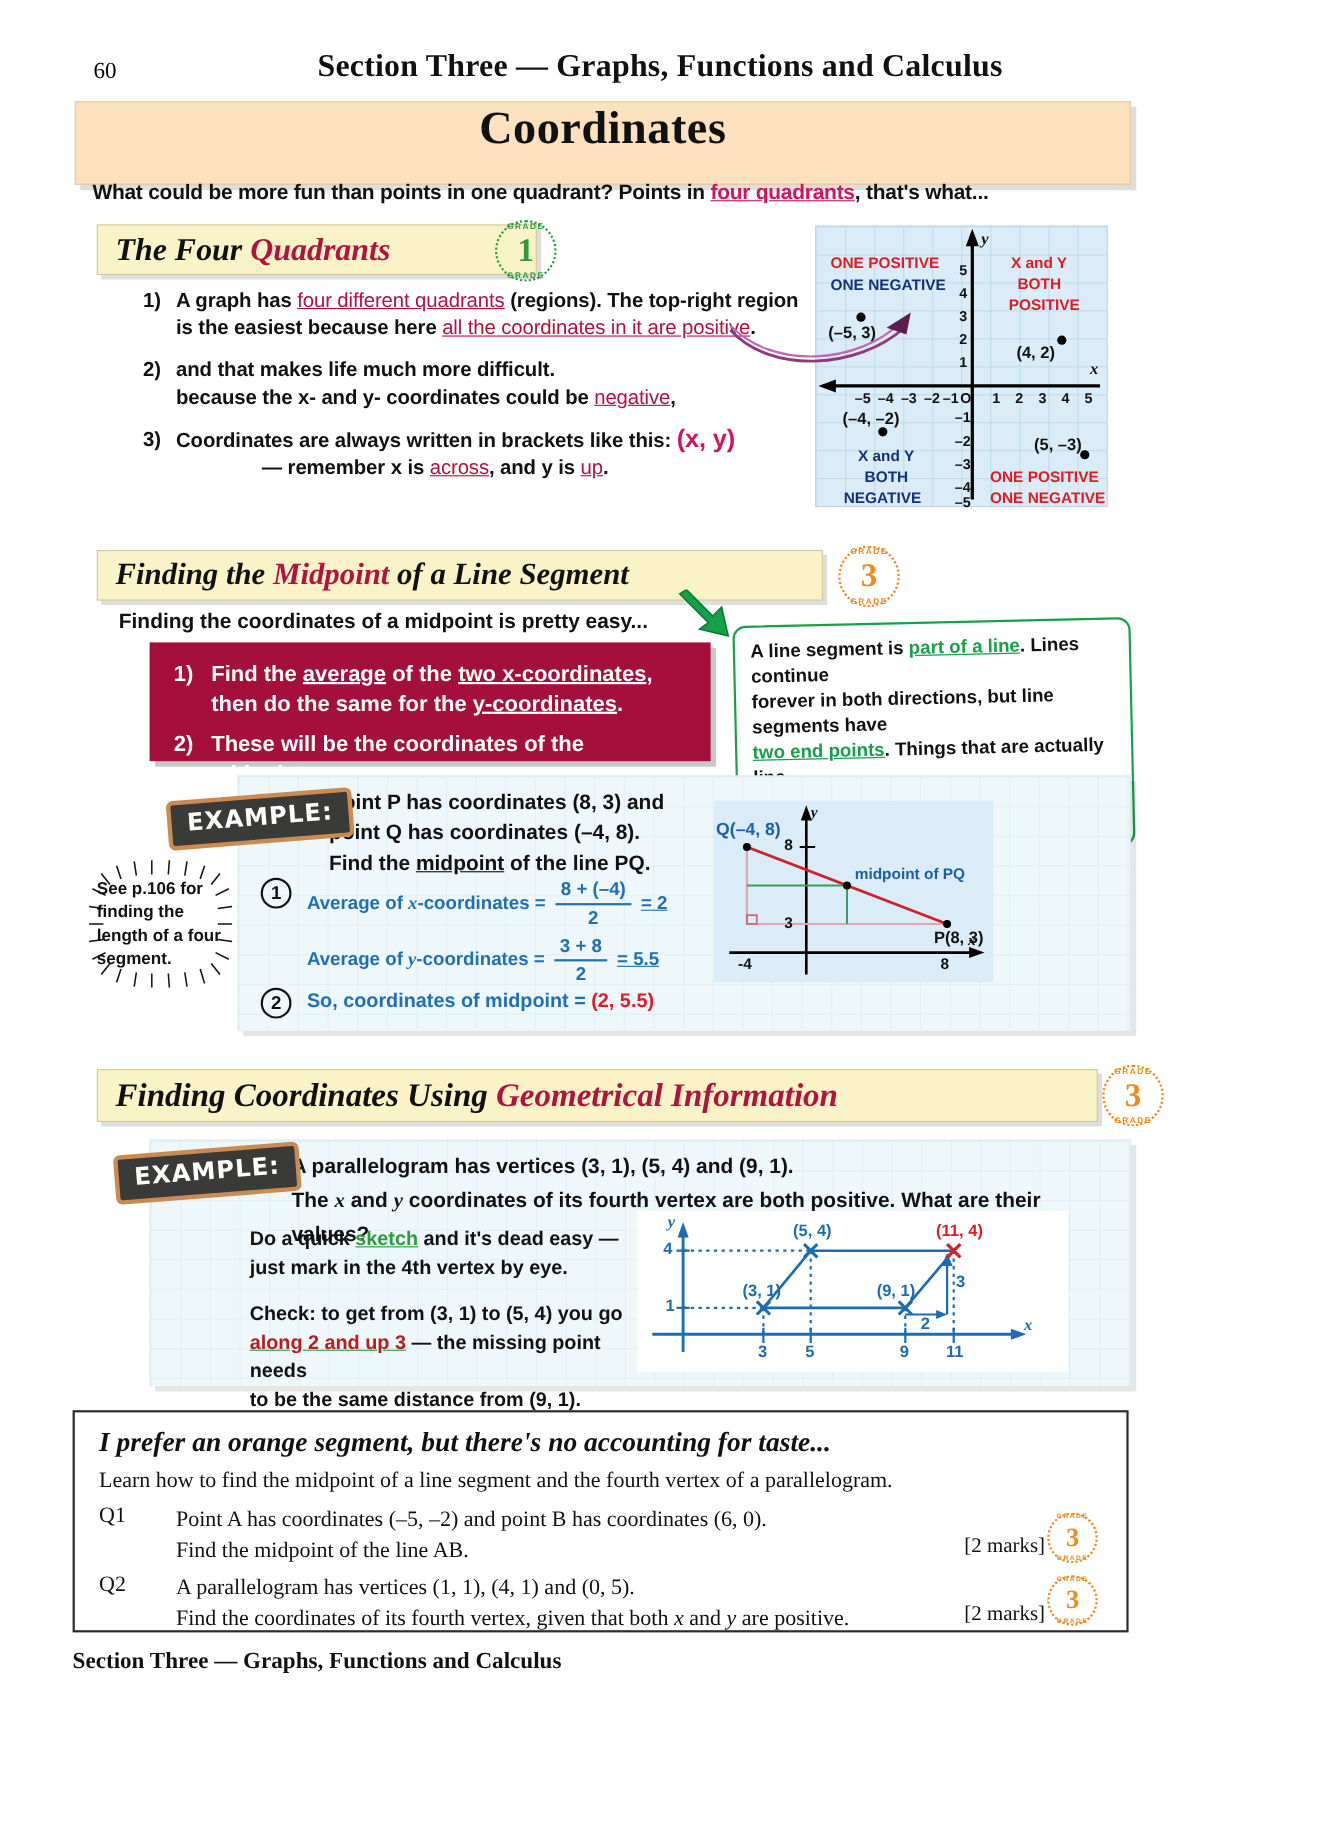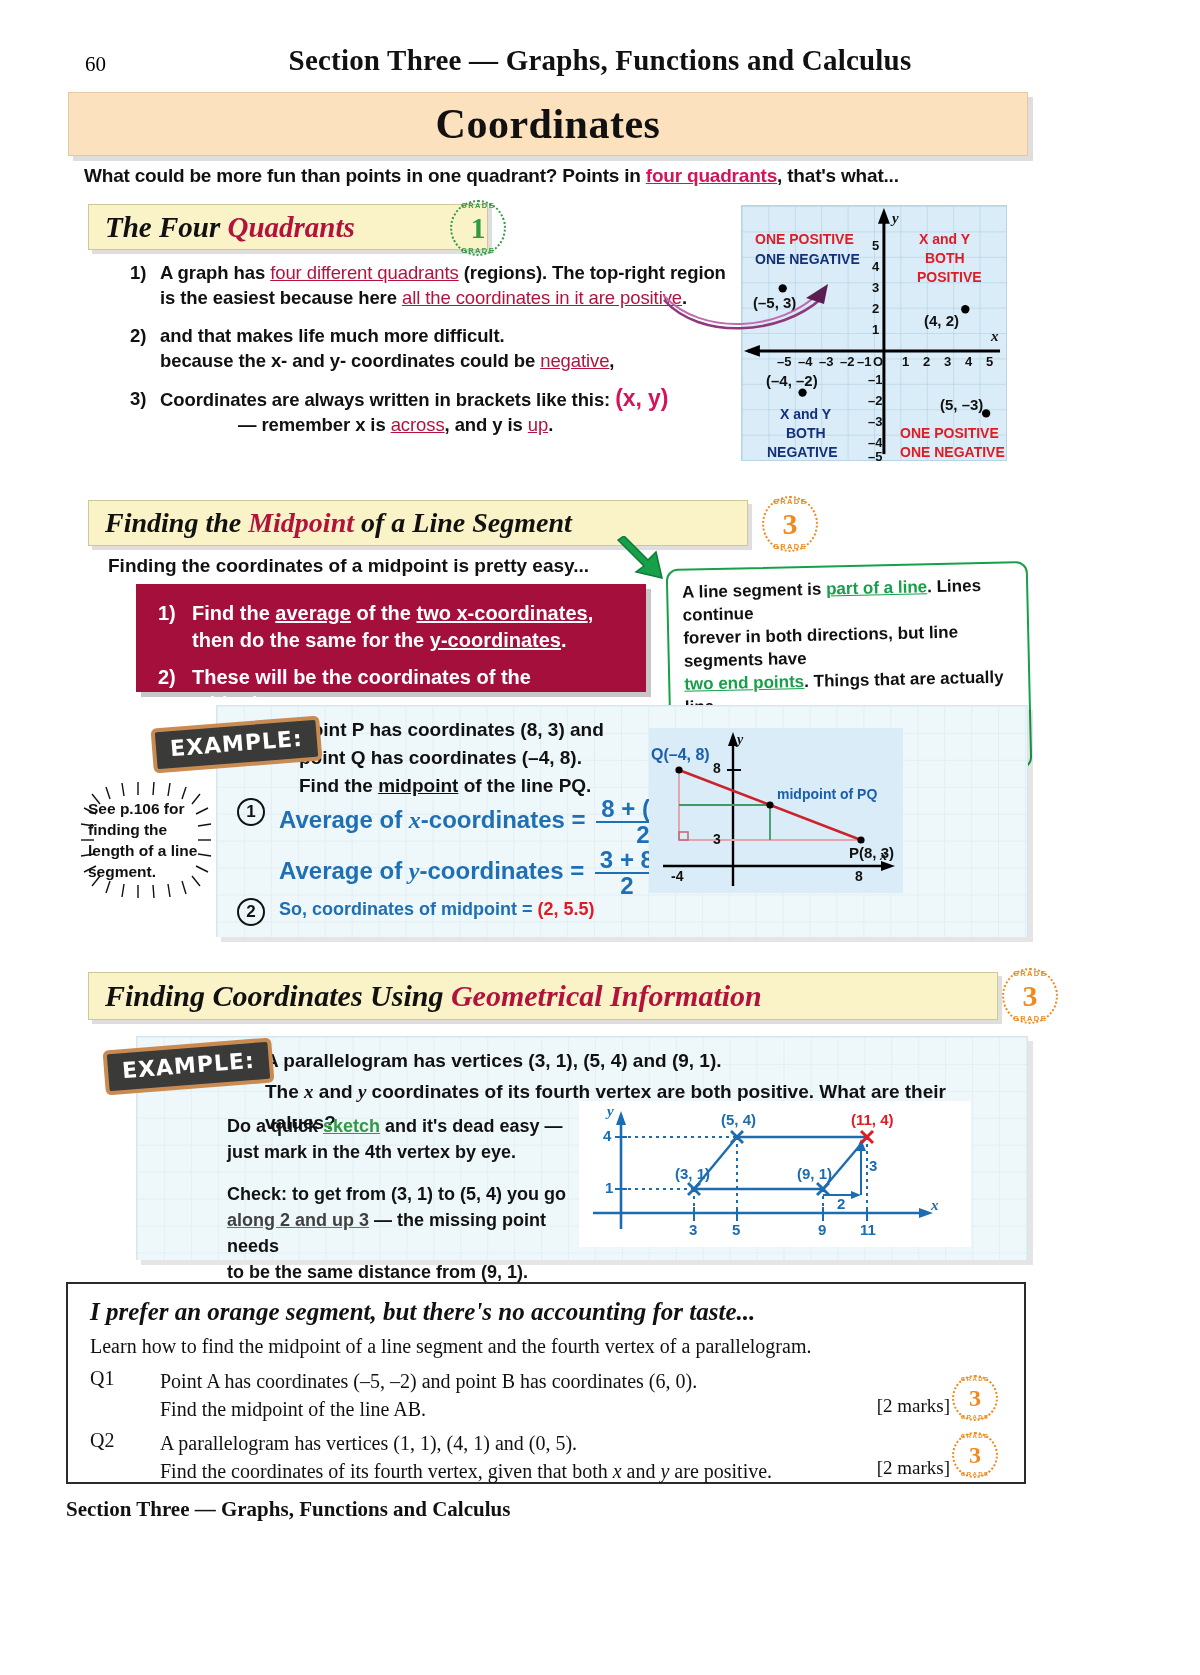--- a/index.html
+++ b/index.html
@@ -29,25 +29,25 @@
     text-align: center;
     font-family: "Liberation Serif", serif;
     font-size: 29px; font-weight: bold; color: #111;
     letter-spacing: .2px;
   }
 
   
   .title-banner {
     position: absolute;
     left: 68px; top: 92px;
-    width: 960px; height: 64px;
+    width: 960px; height: 76px;
     background: #fbe1bd;
     border: 1px solid #e4c89f;
     box-shadow: 5px 5px 0 rgba(0,0,0,.13);
-    display: flex; align-items: center; justify-content: center;
+    display: flex; justify-content: center;
   }
   .title-banner span {
     font-family: "Liberation Serif", serif;
     font-weight: bold; font-size: 42px; color: #111;
     letter-spacing: .5px;
   }
 
   .intro-line {
     position: absolute; left: 84px; top: 165px;
     font-size: 19px; color: #111; font-weight: 600;
@@ -155,21 +155,21 @@
     background:#3a3a38;
     border:4px solid #c98b52;
     border-radius:6px;
     color:#fff;
     font-size:22px; font-weight:700; letter-spacing:1px;
     padding:5px 14px 7px 14px;
     transform: rotate(-4.5deg);
     font-family:"DejaVu Sans", sans-serif;
   }
   .extext { position:absolute; font-size:19px; font-weight:600; color:#111; line-height:28px;}
-  .bluetxt { position:absolute; color:#1f6fb5; font-size:24px; font-weight:600;}
+  .bluetxt { position:absolute; color:#1f6fb5; font-size:17px; font-weight:600;}
   .circnum {
     position:absolute; width:28px; height:28px; border:2px solid #111;
     border-radius:50%; display:flex; align-items:center; justify-content:center;
     font-size:17px; font-weight:600; color:#111;
   }
   .frac { display:inline-flex; flex-direction:column; align-items:center; vertical-align:middle; margin:0 4px;}
   .frac .top { border-bottom:2px solid #1f6fb5; padding:0 5px 1px 5px; line-height:22px;}
   .frac .bot { padding-top:1px; line-height:22px;}
 
   
@@ -470,21 +470,21 @@
       <line x1="6" y1="94" x2="18" y2="88"></line>
     <line x1="3" y1="78" x2="16" y2="76"></line>
       <line x1="3" y1="62" x2="16" y2="62"></line>
     <line x1="3" y1="46" x2="16" y2="48"></line>
       <line x1="6" y1="30" x2="18" y2="36"></line>
   </g>
 </svg>
 <div class="sunburst" style="left:88px; top:798px; width:122px;">
   <div>See p.106 for</div>
   <div>finding the</div>
-  <div>length of a line</div>
+  <div>length of a four</div>
   <div>segment.</div>
 </div>
 
 <div class="extag" style="left:152px; top:722px;">EXAMPLE:</div>
 
 <div class="sec-bar" style="left:88px; top:972px; width:910px; height:48px;">
   <div class="t" style="font-size:30px;">
     <span>Finding Coordinates Using </span><em>Geometrical Information</em>
   </div>
 </div>
@@ -509,21 +509,21 @@
   <div class="extext" style="left:128px; top:8px; width:740px; line-height:31px;">
     <div>A parallelogram has vertices (3, 1), (5, 4) and (9, 1).</div>
     <div><span>The </span><i style="font-family:'Liberation Serif',serif;">x</i><span> and </span><i style="font-family:'Liberation Serif',serif;">y</i><span> coordinates of its fourth vertex are both positive.  What are their values?</span></div>
   </div>
 
   <div class="extext" style="left:90px; top:76px; width:340px; font-size:18px; line-height:26px;">
     <div><span>Do a quick </span><u style="color:#2e9b41; text-decoration-color:#2e9b41;">sketch</u><span> and it's dead easy —</span></div>
     <div>just mark in the 4th vertex by eye.</div>
     <div style="height:16px;"></div>
     <div>Check:  to get from (3, 1) to (5, 4) you go</div>
-    <div><u style="color:#404040; text-decoration-color:#2e9b41;margin-top:28px;">along 2 and up 3</u><span> — the missing point needs</span></div>
+    <div><u style="color:#b91c1c; text-decoration-color:#2e9b41;margin-top:28px;">along 2 and up 3</u><span> — the missing point needs</span></div>
     <div>to be the same distance from (9, 1).</div>
   </div>
 
   <div style="position:absolute; left:442px; top:64px; width:392px; height:146px; background:#ffffff;">
     <svg viewBox="0 0 392 146" style="position:absolute; inset:0;">
 
       <line x1="42" y1="18" x2="42" y2="128" stroke="#1b6cb0" stroke-width="2.6"></line>
       <polygon points="42,10 37,24 47,24" fill="#1b6cb0"></polygon>
       <line x1="14" y1="112" x2="346" y2="112" stroke="#1b6cb0" stroke-width="2.6"></line>
       <polygon points="354,112 340,107 340,117" fill="#1b6cb0"></polygon>

